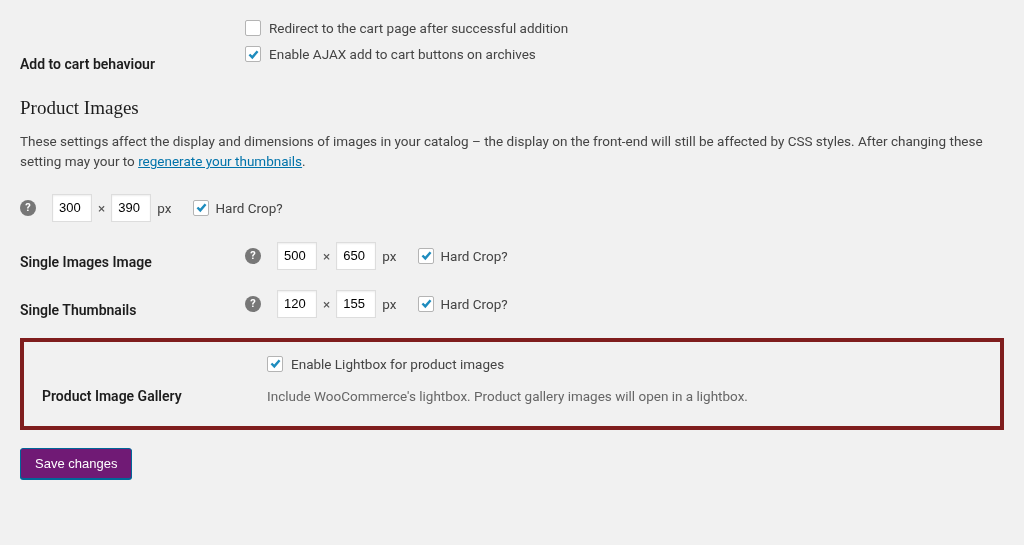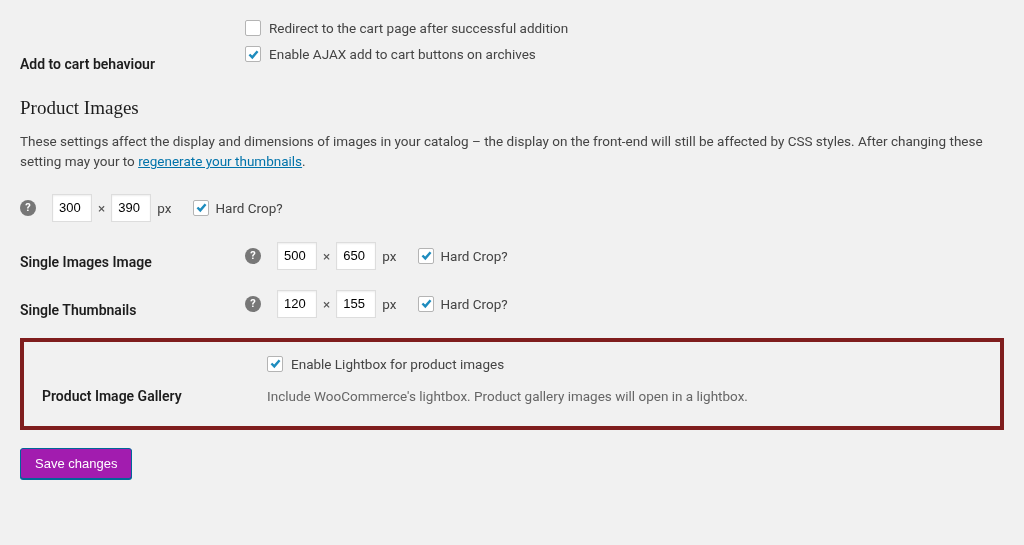--- a/index.html
+++ b/index.html
@@ -140,21 +140,21 @@
     .highlight-box .label-col {
       padding-left: 18px;
       width: 243px;
     }
     .desc-italic {
       color: #666;
       font-size: 13.5px;
       margin-top: 6px;
     }
     .save-btn {
-      background: #a21caf;
+      background: #701a75;
       border: 1px solid #006799;
       color: #fff;
       padding: 7px 14px;
       font-size: 13px;
       border-radius: 3px;
       cursor: pointer;
       box-shadow: 0 1px 0 #006799;
     }
   </style>
 </head>

